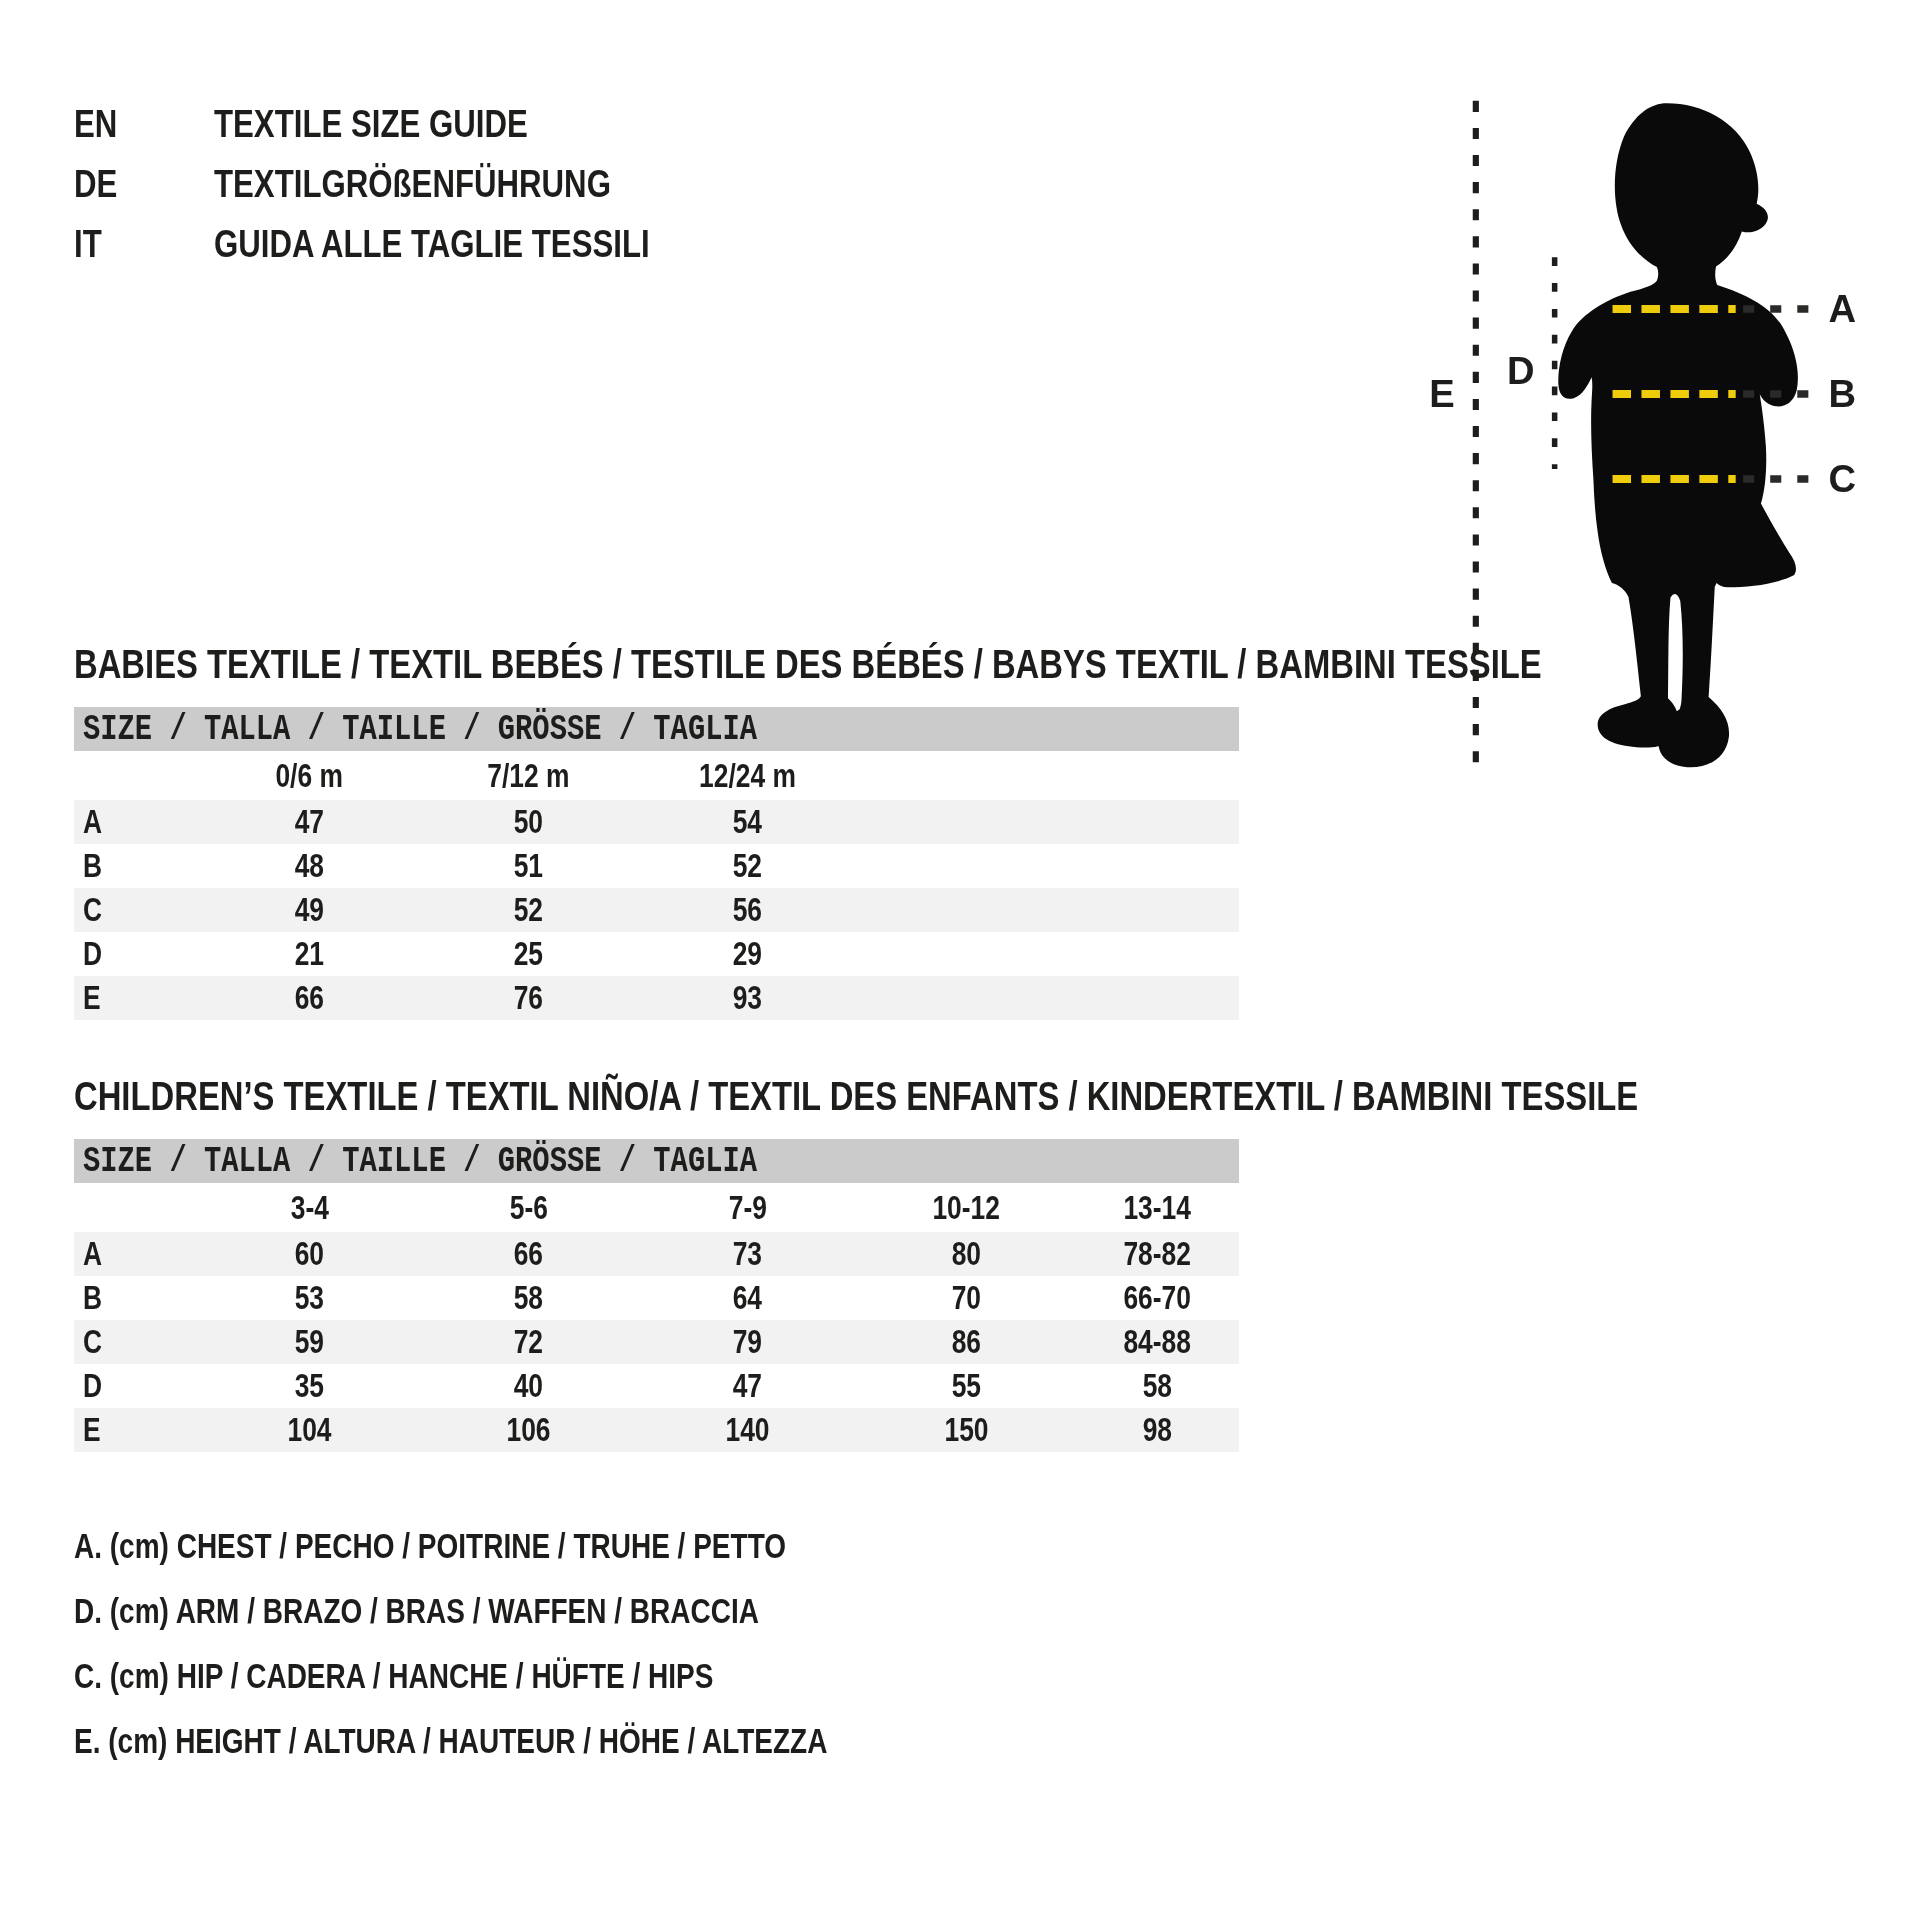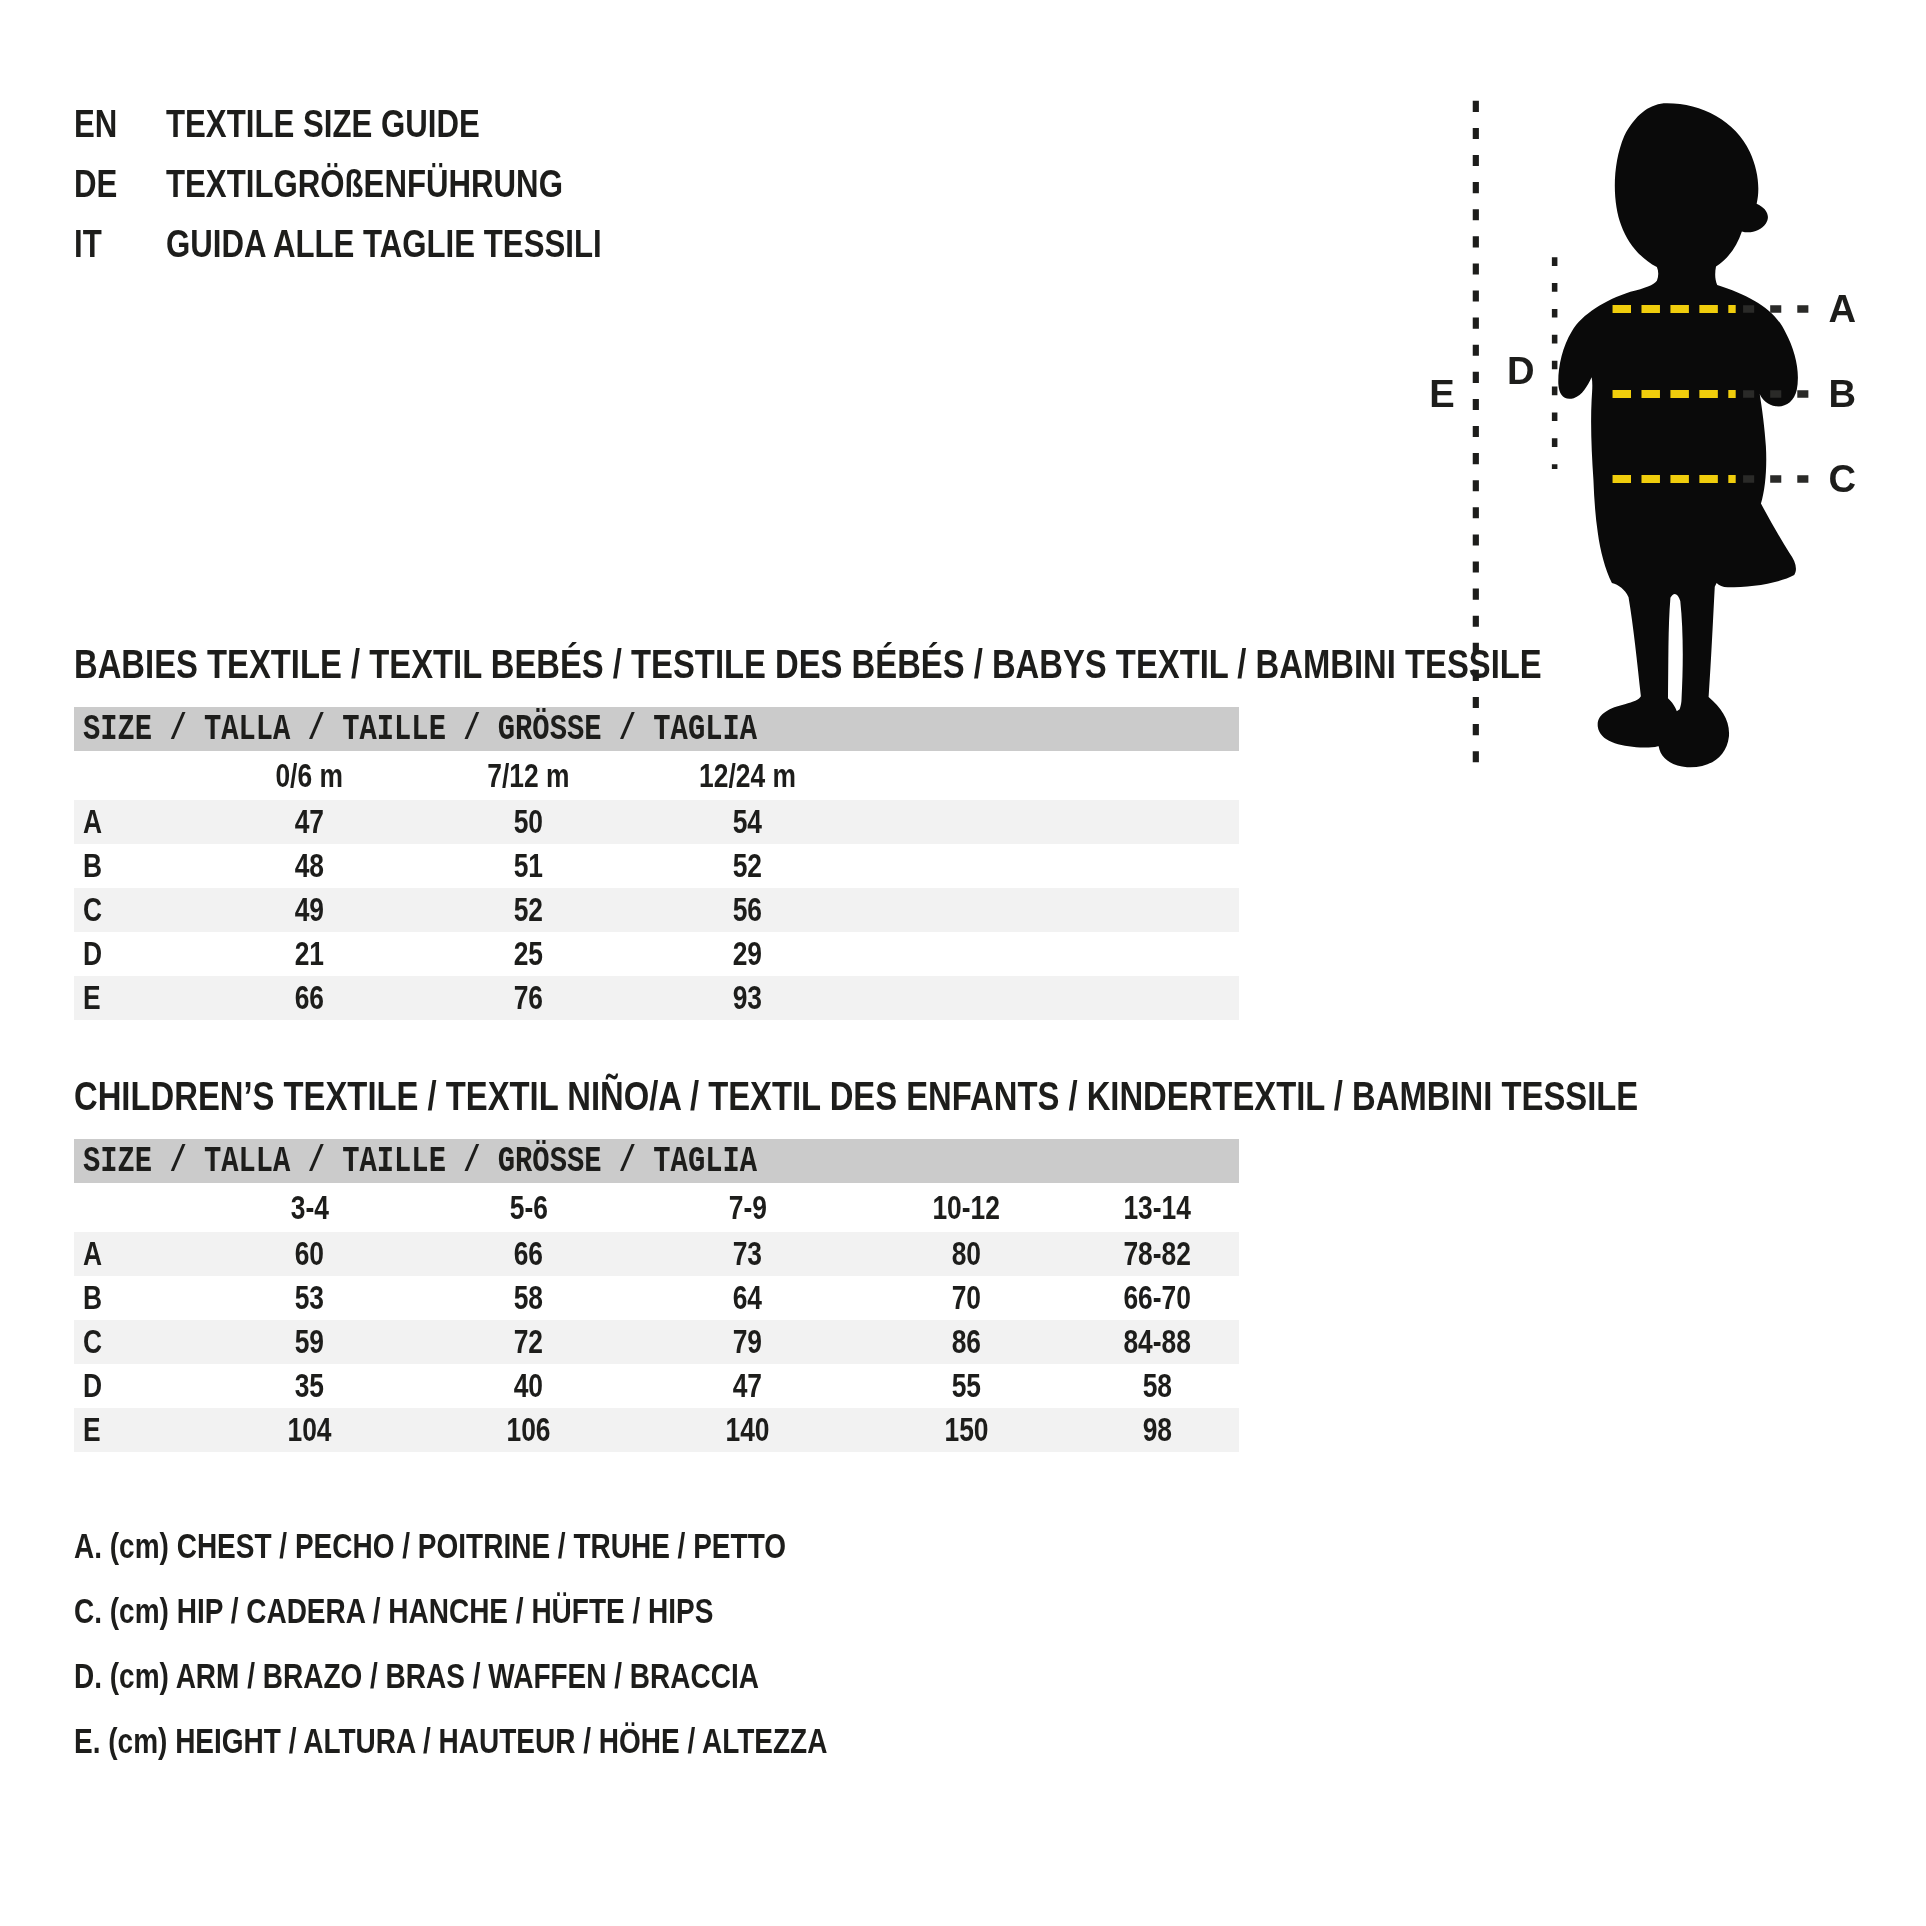--- a/index.html
+++ b/index.html
@@ -15,21 +15,21 @@
     width:1926px;height:1926px;position:relative;overflow:hidden;
     font-family:"Liberation Sans",sans-serif;font-weight:700;color:var(--ink);
   }
   .abs{position:absolute;}
   
   .cond{display:inline-block;transform:scaleX(0.8);transform-origin:0 50%;white-space:nowrap;}
   .condc{display:inline-block;transform:scaleX(0.8);transform-origin:50% 50%;white-space:nowrap;}
 
   
   .lang{left:74px;top:94px;font-size:39px;}
-  .lang-row{display:flex;height:60px;align-items:center;}
+  .lang-row{display:flex;height:60px;align-items:center;gap:48px;}
   .lang-code{width:92px;flex:0 0 92px;}
 
   
   .sec-title{left:74px;font-size:41px;line-height:47px;}
   .sec-title.babies{top:641px;}
   .sec-title.children{top:1073px;}
 
   
   .table{left:74px;width:1165px;}
   .table.babies{top:707px;}
@@ -252,22 +252,22 @@
       <span class="cell"><span class="condc">98</span></span>
     </div>
   </div>
 </div>
 
 <div class="abs legend">
   <div class="legend-line">
       <span class="cond">A. (cm) CHEST / PECHO / POITRINE / TRUHE / PETTO</span>
     </div>
   <div class="legend-line">
+      <span class="cond">D. (cm) ARM / BRAZO / BRAS / WAFFEN / BRACCIA</span>
+    </div>
+  <div class="legend-line">
       <span class="cond">C. (cm) HIP / CADERA / HANCHE / HÜFTE / HIPS</span>
     </div>
   <div class="legend-line">
-      <span class="cond">D. (cm) ARM / BRAZO / BRAS / WAFFEN / BRACCIA</span>
-    </div>
-  <div class="legend-line">
       <span class="cond">E. (cm) HEIGHT / ALTURA / HAUTEUR / HÖHE / ALTEZZA</span>
     </div>
 </div>
 
 
 </body></html>

